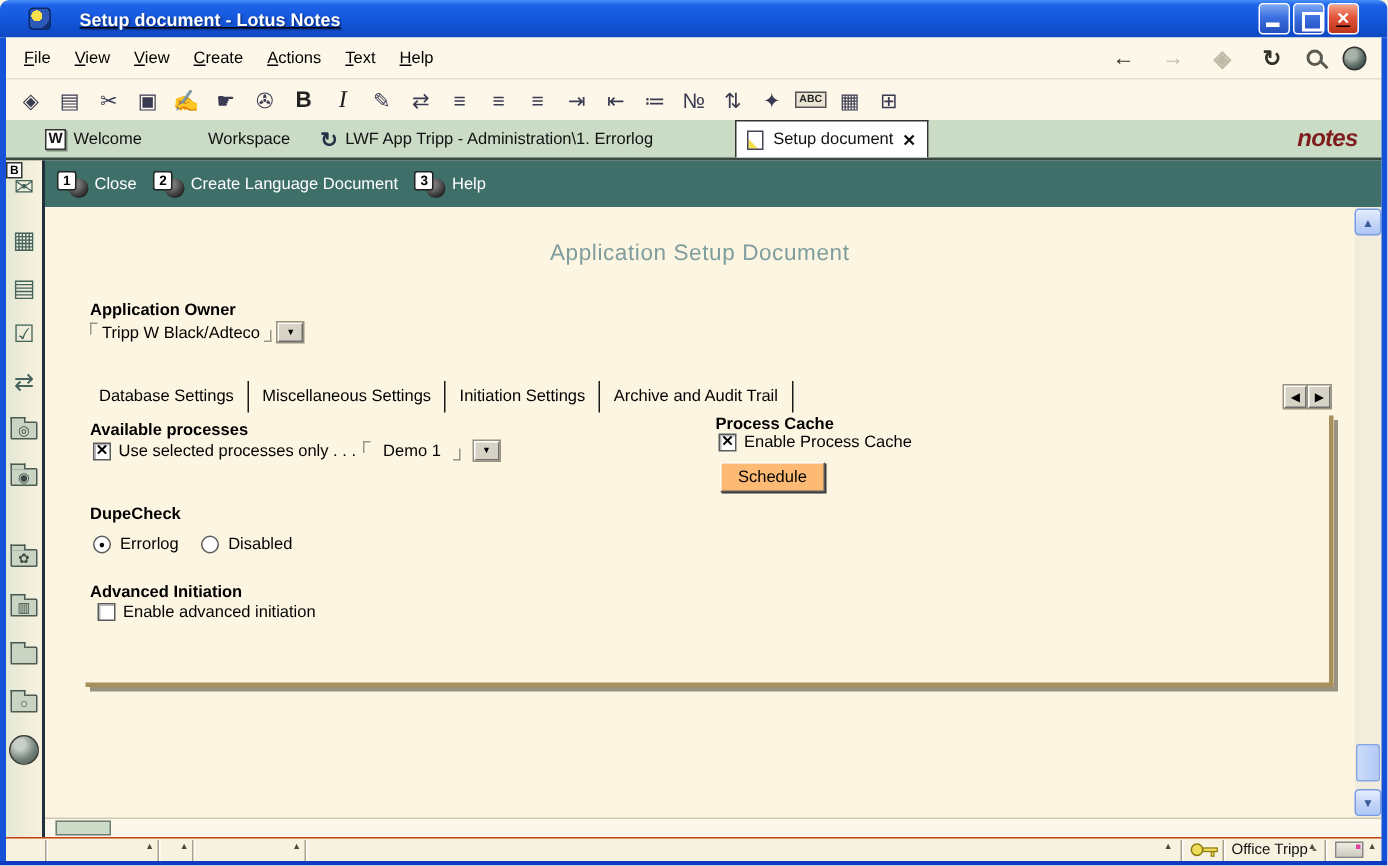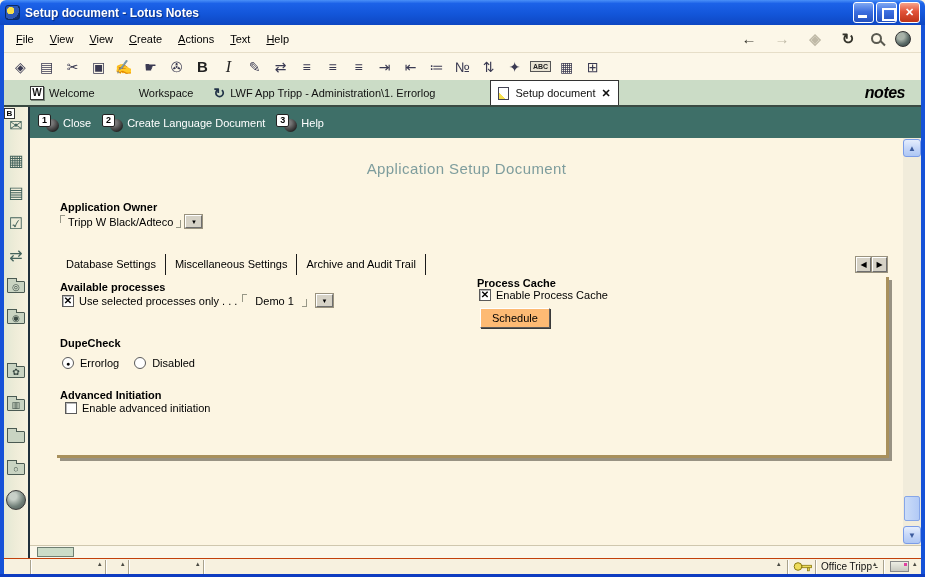--- a/index.html
+++ b/index.html
@@ -7,21 +7,21 @@
   body {
     position:relative; overflow:hidden;
     font-family:"Liberation Sans", sans-serif; font-size:11px; color:#000;
     background:#FCF5E2;
   }
   
   .titlebar {
     position:absolute; left:0; top:0; width:925px; height:25px;
     background:linear-gradient(180deg,#4A90F8 0%,#1C62E8 14%,#1356DA 55%,#0E47C2 100%);
     border-radius:6px 6px 0 0;
-    display:flex; align-items:center; padding:0 5px; gap:5px;
+    display:flex; align-items:center; padding:0 19px; gap:19px;text-decoration:underline;
   }
   .app-icon { width:15px; height:15px; border-radius:3px;
     background:radial-gradient(circle at 35% 35%, #F8E04A 0 30%, #2C58B8 31% 70%, #10306E 71%);
     border:1px solid #0A2A66; }
   .title-text { color:#fff; font-weight:bold; font-size:12px; text-shadow:1px 1px 1px #0A2E80; }
   .win-btns { margin-left:auto; display:flex; gap:2px; }
   .win-btn { width:21px; height:21px; border-radius:3px; border:1px solid #fff;
     display:flex; align-items:center; justify-content:center; color:#fff; font-size:11px; position:relative;
     background:linear-gradient(180deg,#7FA8F2 0%,#3D6FE0 45%,#2350BE 100%); }
   .win-btn.min::after { content:""; position:absolute; left:4px; bottom:4px; width:9px; height:3px; background:#fff; }
@@ -58,21 +58,21 @@
   .wtab { display:flex; align-items:center; gap:5px; color:#111; }
   .w-icon { width:14px; height:14px; background:#fff; border:1px solid #333; box-shadow:1px 1px 0 #7A8A7A;
     font-size:10px; font-weight:bold; display:flex; align-items:center; justify-content:center; }
   .swirl { font-size:14px; font-weight:bold; color:#223348; }
   .wtab.active { background:#fff; border:1px solid #333; border-bottom:none; height:25px;
     align-self:flex-end; padding:0 7px; gap:6px;margin-top:37px; }
   .doc-icon { width:11px; height:13px; border:1px solid #445;
     background:linear-gradient(45deg,#F6DF4C 32%,#fff 33%); }
   .tab-close { font-weight:bold; font-size:11px; }
   .notes-logo { margin-left:auto; margin-right:16px; font-weight:bold; font-style:italic;
-    font-size:16px; letter-spacing:-0.5px; color:#000000; }
+    font-size:16px; letter-spacing:-0.5px; color:#7f1d1d; }
   
   .actionbar { position:absolute; left:30px; top:107px; width:891px; height:31px;
     background:#3E6F68; display:flex; align-items:center; gap:11px; padding-left:8px; }
   .ab-btn { display:flex; align-items:center; gap:4px; color:#fff; }
   .num-icon { position:relative; width:21px; height:18px; }
   .num-icon .ball { position:absolute; right:0; bottom:0; width:13px; height:13px; border-radius:50%;
     background:radial-gradient(circle at 35% 30%, #777 0 20%, #1C1C1C 80%); }
   .num-icon .page { position:absolute; left:0; top:0; width:13px; height:13px; background:#fff;
     border:1px solid #222; border-radius:2px; color:#000; font-weight:bold; font-size:9px;
     font-style:normal; display:flex; align-items:center; justify-content:center; }
@@ -308,20 +308,21 @@
   <div class="owner-row">
     <span class="fb-open"></span>
     <span>Tripp W Black/Adteco</span>
     <span class="fb-close"></span>
     <span class="dd">▼</span>
   </div>
 
   <div class="doc-tabs">
     <span class="doc-tab">Database Settings</span>
     <span class="doc-tab">Miscellaneous Settings</span>
+    <span class="doc-tab">Initiation Settings</span>
     <span class="doc-tab">Archive and Audit Trail</span>
   </div>
   <div class="tabnav">
     <span>◀</span>
     <span>▶</span>
   </div>
 
   <div class="panel">
     <div class="h-bold" style="position:absolute;left:3px;top:4px">Available processes</div>
     <div class="row" style="left:5px;top:17px">

